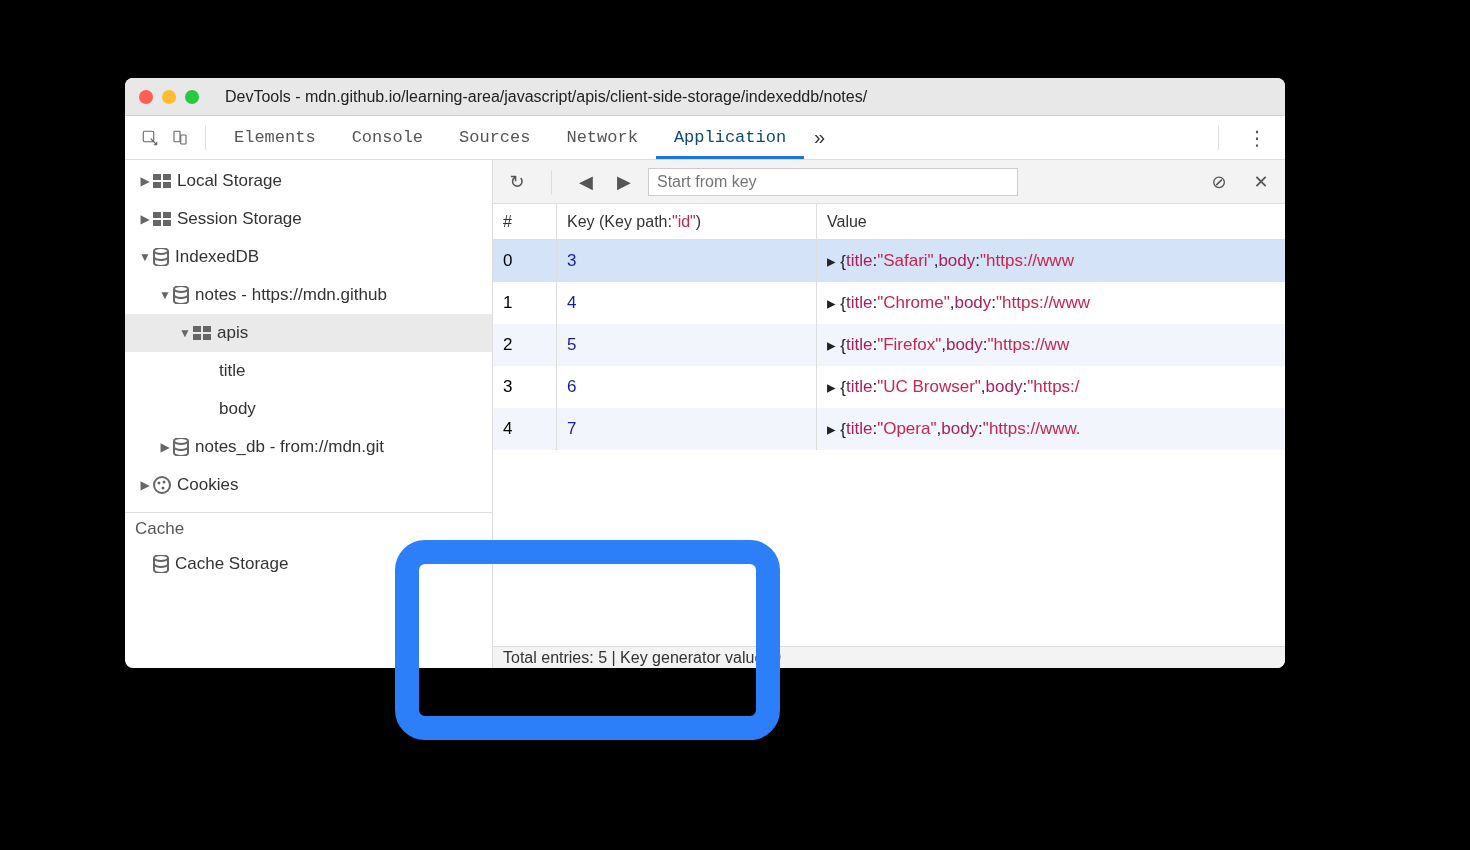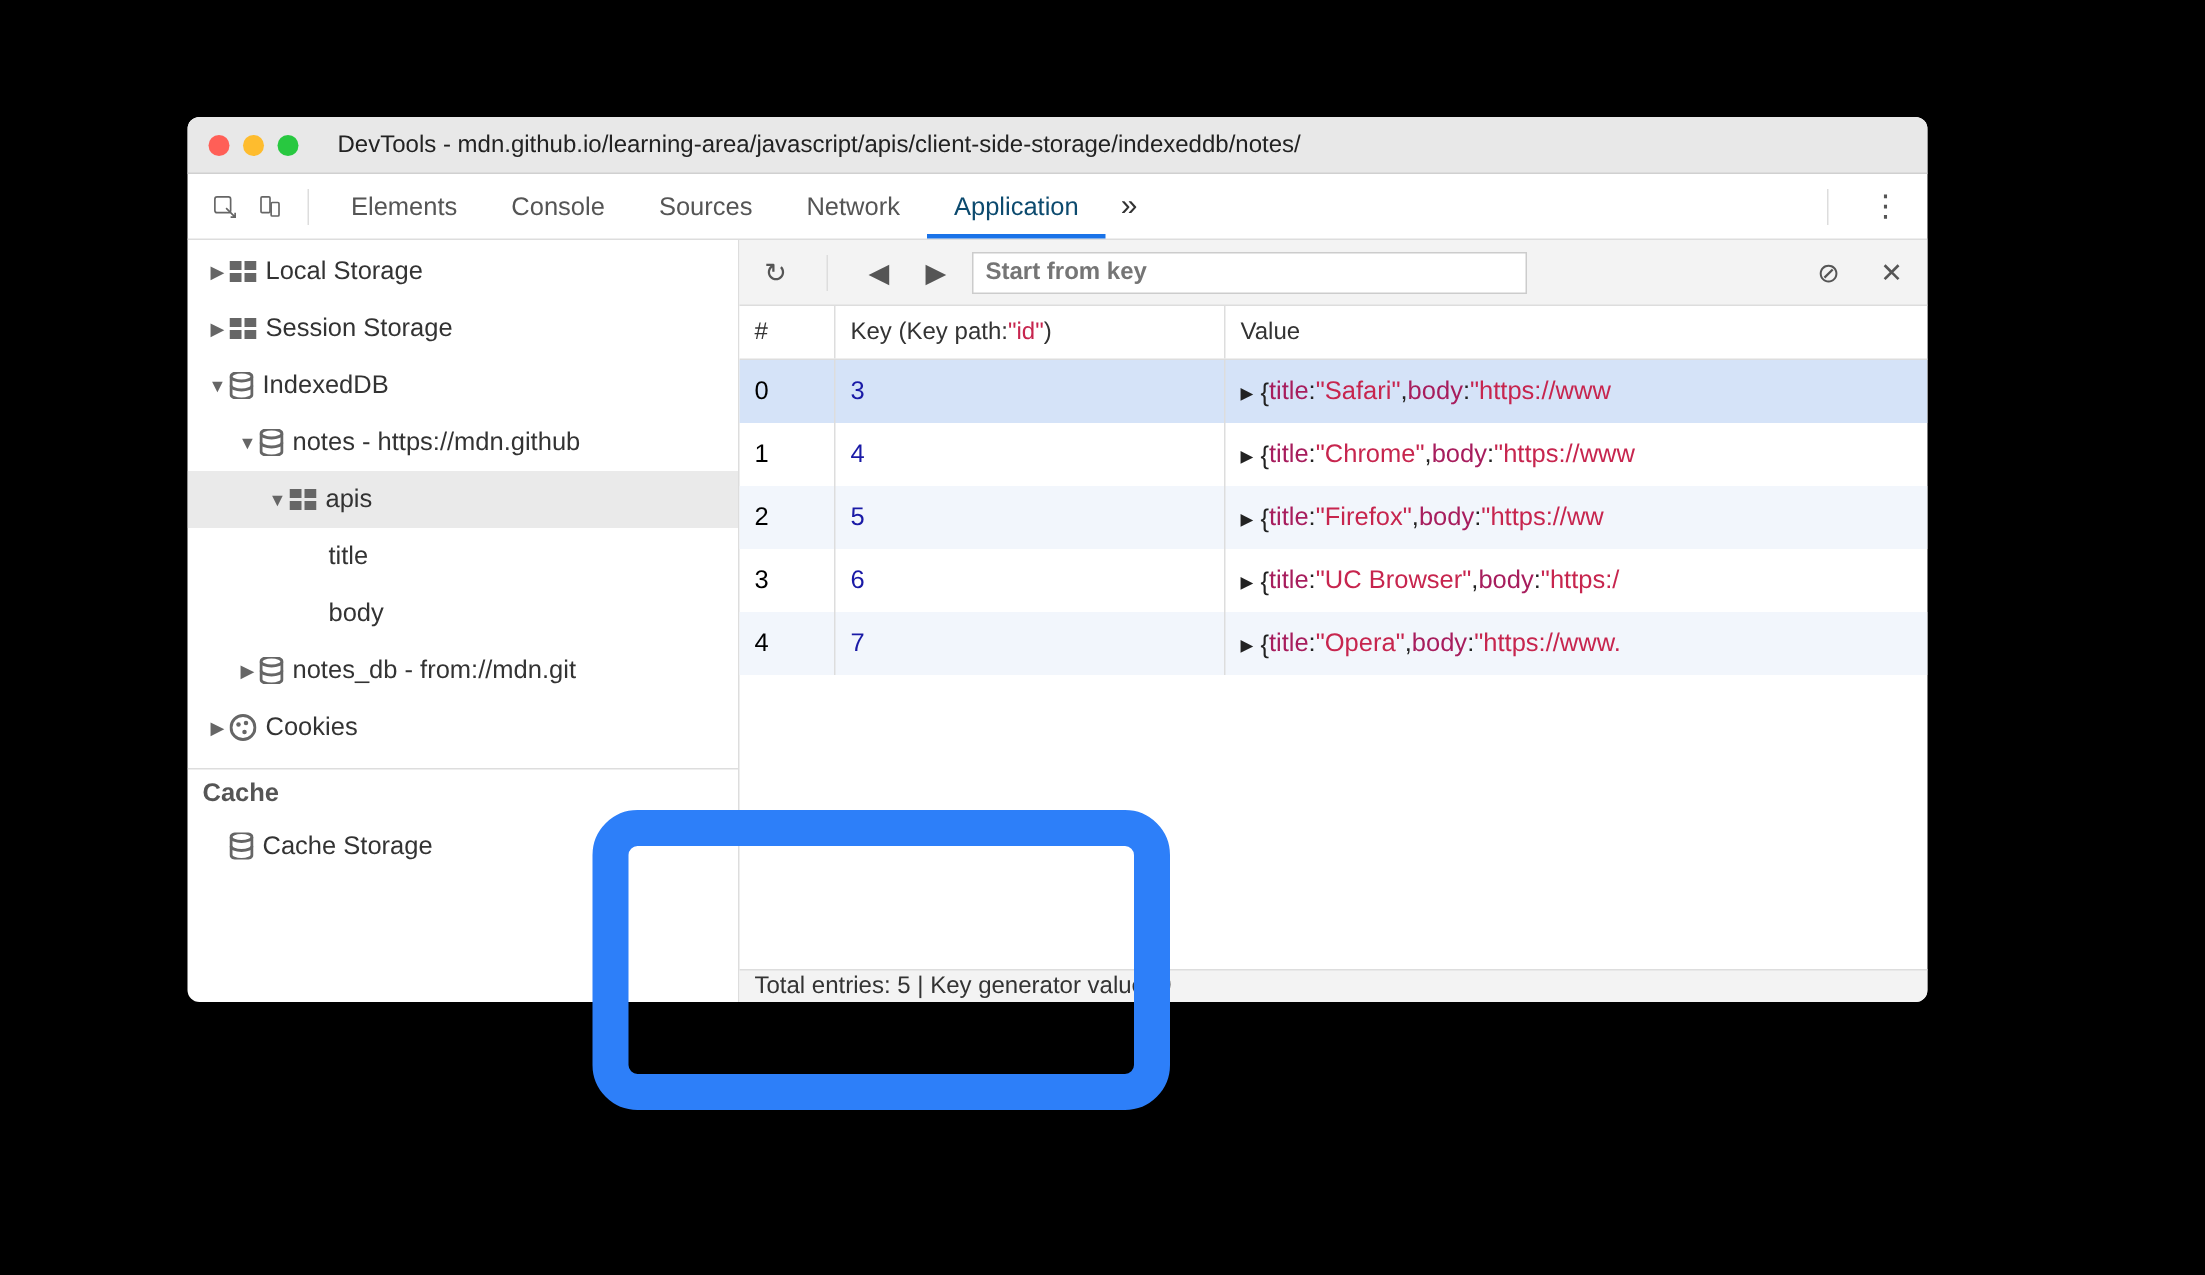--- a/index.html
+++ b/index.html
@@ -14,21 +14,21 @@
   .traffic { display: flex; gap: 9px; }
   .dot { width: 14px; height: 14px; border-radius: 50%; }
   .red { background: #ff5f57; }
   .yellow { background: #febc2e; }
   .green { background: #28c840; }
   .title { margin-left: 26px; font-size: 16px; color: #222; }
   .toolbar { height: 44px; display: flex; align-items: center; border-bottom: 1px solid #ddd; font-size: 17px; color: #555; }
   .tool-icon { width: 30px; display: flex; justify-content: center; align-items: center; color: #666; }
   .tool-icon svg { width: 18px; height: 18px; stroke: #666; stroke-width: 1.5; fill: none; }
   .divider { width: 1px; height: 24px; background: #ddd; margin: 0 10px; }
-  .tab { padding: 12px 18px; height: 100%; display: flex; align-items: center; cursor: default; }
+  .tab { padding: 12px 18px; height: 100%; display: flex; align-items: center; cursor: default; font-family: Liberation Mono, monospace; }
   .tab.active { color: #0c4a6e; box-shadow: inset 0 -3px 0 #1a73e8; }
   .overflow { padding: 0 10px; color: #333; font-size: 20px; }
   .kebab { margin-left: auto; padding: 0 18px; color: #555; font-size: 20px; }
 
   .body { flex: 1; display: flex; min-height: 0; }
   .sidebar { width: 368px; border-right: 1px solid #ddd; overflow: hidden; font-size: 17px; color: #333; display: flex; flex-direction: column; }
   .tree { padding-top: 2px; }
   .tree-row { display: flex; align-items: center; height: 38px; white-space: nowrap; }
   .tree-row.selected { background: #eaeaea; }
   .tri { width: 12px; text-align: center; color: #666; font-size: 12px; }
@@ -36,21 +36,21 @@
   .ic { margin: 0 6px 0 2px; display:flex; align-items:center; }
   .section { padding: 6px 10px; color: #555; font-size: 17px; border-top: 1px solid #ddd; margin-top: 8px;}
   .indent1 { padding-left: 14px; }
   .indent2 { padding-left: 34px; }
   .indent3 { padding-left: 54px; }
   .indent5 { padding-left: 94px; }
 
   .main { flex: 1; display: flex; flex-direction: column; min-width: 0; }
   .subtoolbar { height: 44px; background: #f3f3f3; border-bottom: 1px solid #ddd; display: flex; align-items: center; padding: 0 10px; gap: 10px; }
   .sbtn { width: 28px; display:flex; justify-content:center; color:#555; font-size:18px; }
-  .search { flex:0 0 370px; height: 28px; border:1px solid #ccc; background:#fff; padding: 2px 8px; font-size:16px; color:#333;font-weight:bold; }
+  .search { flex:0 0 370px; height: 28px; border:1px solid #ccc; background:#fff; padding: 2px 8px; font-size:16px; color:#333; }
   .sub-right { margin-left:auto; display:flex; gap:14px; }
   .table-head { display:flex; height:36px; border-bottom:1px solid #ddd; font-size:16px; color:#333; background:#fff; }
   .th { display:flex; align-items:center; padding:0 10px; border-right:1px solid #ddd; }
   .th:last-child { border-right:none; }
   .col-idx { width: 64px; }
   .col-key { width: 260px; }
   .col-val { flex: 1; }
   .rows { }
   .row { display:flex; height:42px; align-items:center; font-size:17px; }
   .row.sel { background:#d5e3f8; }
@@ -196,21 +196,21 @@
               <svg class="cookie-svg" viewBox="0 0 18 18">
                 <circle cx="9" cy="9" r="8" fill="none" stroke="#666" stroke-width="2"></circle>
                 <circle cx="6" cy="7" r="1.5" fill="#666"></circle>
                 <circle cx="11" cy="6" r="1.5" fill="#666"></circle>
                 <circle cx="10" cy="12" r="1.5" fill="#666"></circle>
               </svg>
             </span>
           <span>Cookies</span>
         </div>
       </div>
-      <div class="section" style="font-weight:bold;">Cache</div>
+      <div class="section" style="">Cache</div>
       <div class="tree-row indent1">
         <span class="tri-space"></span>
         <span class="ic">
             <svg class="db-svg" viewBox="0 0 16 18">
               <ellipse cx="8" cy="3" rx="7" ry="3" fill="none" stroke="#666" stroke-width="2"></ellipse>
               <path d="M1 3 V15 A7 3 0 0 0 15 15 V3" fill="none" stroke="#666" stroke-width="2"></path>
               <path d="M1 9 A7 3 0 0 0 15 9" fill="none" stroke="#666" stroke-width="2"></path>
             </svg>
           </span>
         <span>Cache Storage</span>

